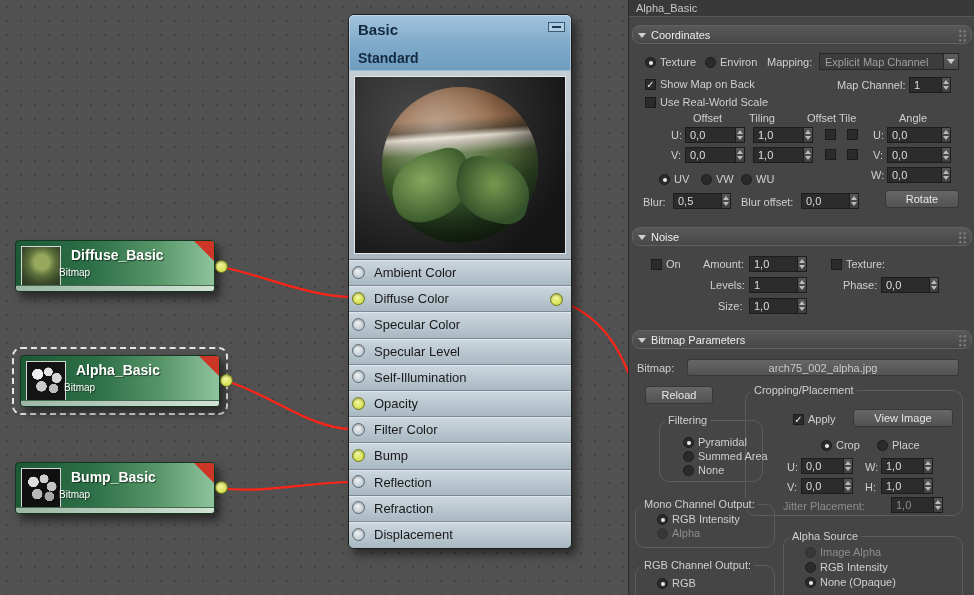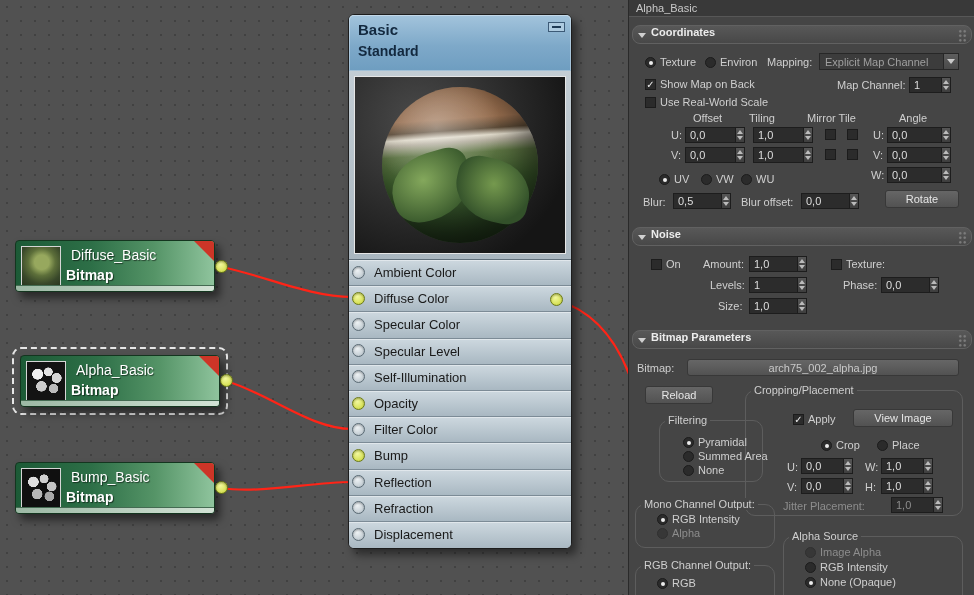--- a/index.html
+++ b/index.html
@@ -15,21 +15,21 @@
   .wires{position:absolute;left:0;top:0;z-index:6}
 
   
   .basic-node{position:absolute;left:348px;top:14px;width:224px;z-index:10;
     border:1px solid #1d1d1d;border-radius:6px;background:#b9c5cd;
     box-shadow:5px 6px 9px rgba(0,0,0,.45)}
   .bn-header{position:relative;height:56px;border-radius:5px 5px 0 0;
     background:linear-gradient(180deg,#a3c4dc 0%,#7ea9c9 55%,#6e9dc0 100%);
     box-shadow:inset 0 0 0 1px rgba(255,255,255,.35);padding:5px 9px}
   .bn-title{font-size:15px;font-weight:bold;color:#13293f;line-height:20px}
-  .bn-sub{font-size:14px;font-weight:bold;color:#13293f;line-height:20px;margin-top:1px}
+  .bn-sub{font-size:14px;font-weight:bold;color:#13293f;line-height:20px;margin-top:8px}
   .bn-collapse{position:absolute;right:6px;top:7px;width:17px;height:10px;
     background:#aecbe0;border:1px solid #3c5a76;display:flex;align-items:center;justify-content:center}
   .bn-collapse::after{content:"";width:9px;height:2px;background:#1f3b55}
   .bn-preview{height:188px;padding:5px;background:linear-gradient(180deg,#c3cdd4,#a9b6bf)}
   .bn-img{position:relative;width:100%;height:100%;overflow:hidden;border:1px solid #e6e6e6;
     background:radial-gradient(circle at 30% 25%,#4a4a4a,#151515 80%)}
   .sphere{position:absolute;left:50%;top:50%;width:156px;height:156px;margin:-78px 0 0 -78px;
     border-radius:50%;
     background:
       radial-gradient(circle at 35% 26%,rgba(255,255,255,.35),rgba(255,255,255,0) 42%),
@@ -68,39 +68,39 @@
     radial-gradient(circle at 56% 26%,#e4e4e4 0 12%,transparent 13%),
     radial-gradient(circle at 78% 42%,#d8d8d8 0 13%,transparent 14%),
     radial-gradient(circle at 38% 64%,#cccccc 0 15%,transparent 16%),
     radial-gradient(circle at 70% 70%,#bcbcbc 0 12%,transparent 13%),#131313}
   .thumb-bump{background:
     radial-gradient(circle at 30% 34%,#dedede 0 14%,transparent 15%),
     radial-gradient(circle at 58% 26%,#cfcfcf 0 12%,transparent 13%),
     radial-gradient(circle at 78% 46%,#c4c4c4 0 13%,transparent 14%),
     radial-gradient(circle at 40% 66%,#b8b8b8 0 15%,transparent 16%),
     radial-gradient(circle at 72% 72%,#a8a8a8 0 12%,transparent 13%),#101010}
-  .bm-title{position:absolute;left:55px;top:6px;font-size:14px;font-weight:normal;color:#fff;
+  .bm-title{position:absolute;left:55px;top:6px;font-size:14px;font-weight:bold;color:#fff;
     text-shadow:1px 1px 1px rgba(0,0,0,.55);white-space:nowrap}
-  .bm-sub{position:absolute;left:50px;top:26px;font-size:14px;font-weight:bold;color:#fff;
+  .bm-sub{position:absolute;left:43px;top:26px;font-size:10px;font-weight:normal;color:#fff;
     text-shadow:1px 1px 1px rgba(0,0,0,.55)}
   .bm-corner{position:absolute;right:0;top:0;width:0;height:0;
     border-top:20px solid #cd3527;border-left:20px solid transparent}
   .bm-strip{position:absolute;left:0;right:0;bottom:0;height:6px;
     background:linear-gradient(90deg,#9cb8a4,#d2e2d5);border-top:1px solid #446b52}
   .sel-box{position:absolute;left:12px;top:347px;width:216px;height:68px;z-index:9;
     border:2px dashed #e6e6e6;border-radius:9px}
 
   
   .panel{position:absolute;left:628px;top:0;width:346px;height:595px;overflow:hidden;
     background:#454545;border-left:1px solid #2a2a2a;font-size:11px;color:#cfcfcf}
   .panel-title{position:absolute;left:0;top:0;width:100%;height:17px;background:#393939;
     border-bottom:1px solid #575757;color:#c9c9c9;line-height:16px;padding-left:7px}
   .roll{position:absolute;left:3px;width:340px;height:19px;
     background:linear-gradient(180deg,#585858,#484848);border:1px solid #616161;border-radius:8px;
-    display:flex;color:#ececec;font-weight:bold;padding-left:18px}
+    display:flex;align-items:center;color:#ececec;font-weight:normal;padding-left:18px}
   .roll-arr{position:absolute;left:5px;top:7px;width:0;height:0;
     border-left:4px solid transparent;border-right:4px solid transparent;border-top:5px solid #d0d0d0}
   .roll-grip{position:absolute;right:4px;top:3px;width:9px;height:13px;
     background-image:radial-gradient(#7e7e7e 1px,transparent 1.4px);background-size:4.5px 4.5px}
   .p-lbl{position:absolute;white-space:nowrap;color:#cfcfcf}
   .p-lbl.dim{color:#8d8d8d}
   .chk{position:absolute;width:11px;height:11px;background:#2b2b2b;border:1px solid #1c1c1c;
     color:#eee;font-size:10px;line-height:9px;text-align:center}
   .chk.on::after{content:"\2713"}
   .rad{position:absolute;width:11px;height:11px;border-radius:50%;background:#2b2b2b;border:1px solid #1c1c1c}
@@ -253,21 +253,21 @@
     <span class="p-lbl" style="left:208px;top:79px">Map Channel:</span>
     <span class="fld" style="left:280px;top:77px;width:42px">
       <span class="val">1</span>
         <span class="spn"></span>
     </span>
     <span class="chk" style="left:16px;top:97px"></span>
     <span class="p-lbl" style="left:31px;top:96px">Use Real-World Scale</span>
 
     <span class="p-lbl" style="left:64px;top:112px">Offset</span>
     <span class="p-lbl" style="left:120px;top:112px">Tiling</span>
-    <span class="p-lbl" style="left:178px;top:112px">Mirror Tile</span>
+    <span class="p-lbl" style="left:178px;top:112px">Offset Tile</span>
     <span class="p-lbl" style="left:270px;top:112px">Angle</span>
 
     <span class="p-lbl" style="left:42px;top:129px">U:</span>
     <span class="fld" style="left:56px;top:127px;width:60px">
         <span class="val">0,0</span>
         <span class="spn"></span>
       </span>
     <span class="fld" style="left:124px;top:127px;width:60px">
         <span class="val">1,0</span>
         <span class="spn"></span>

